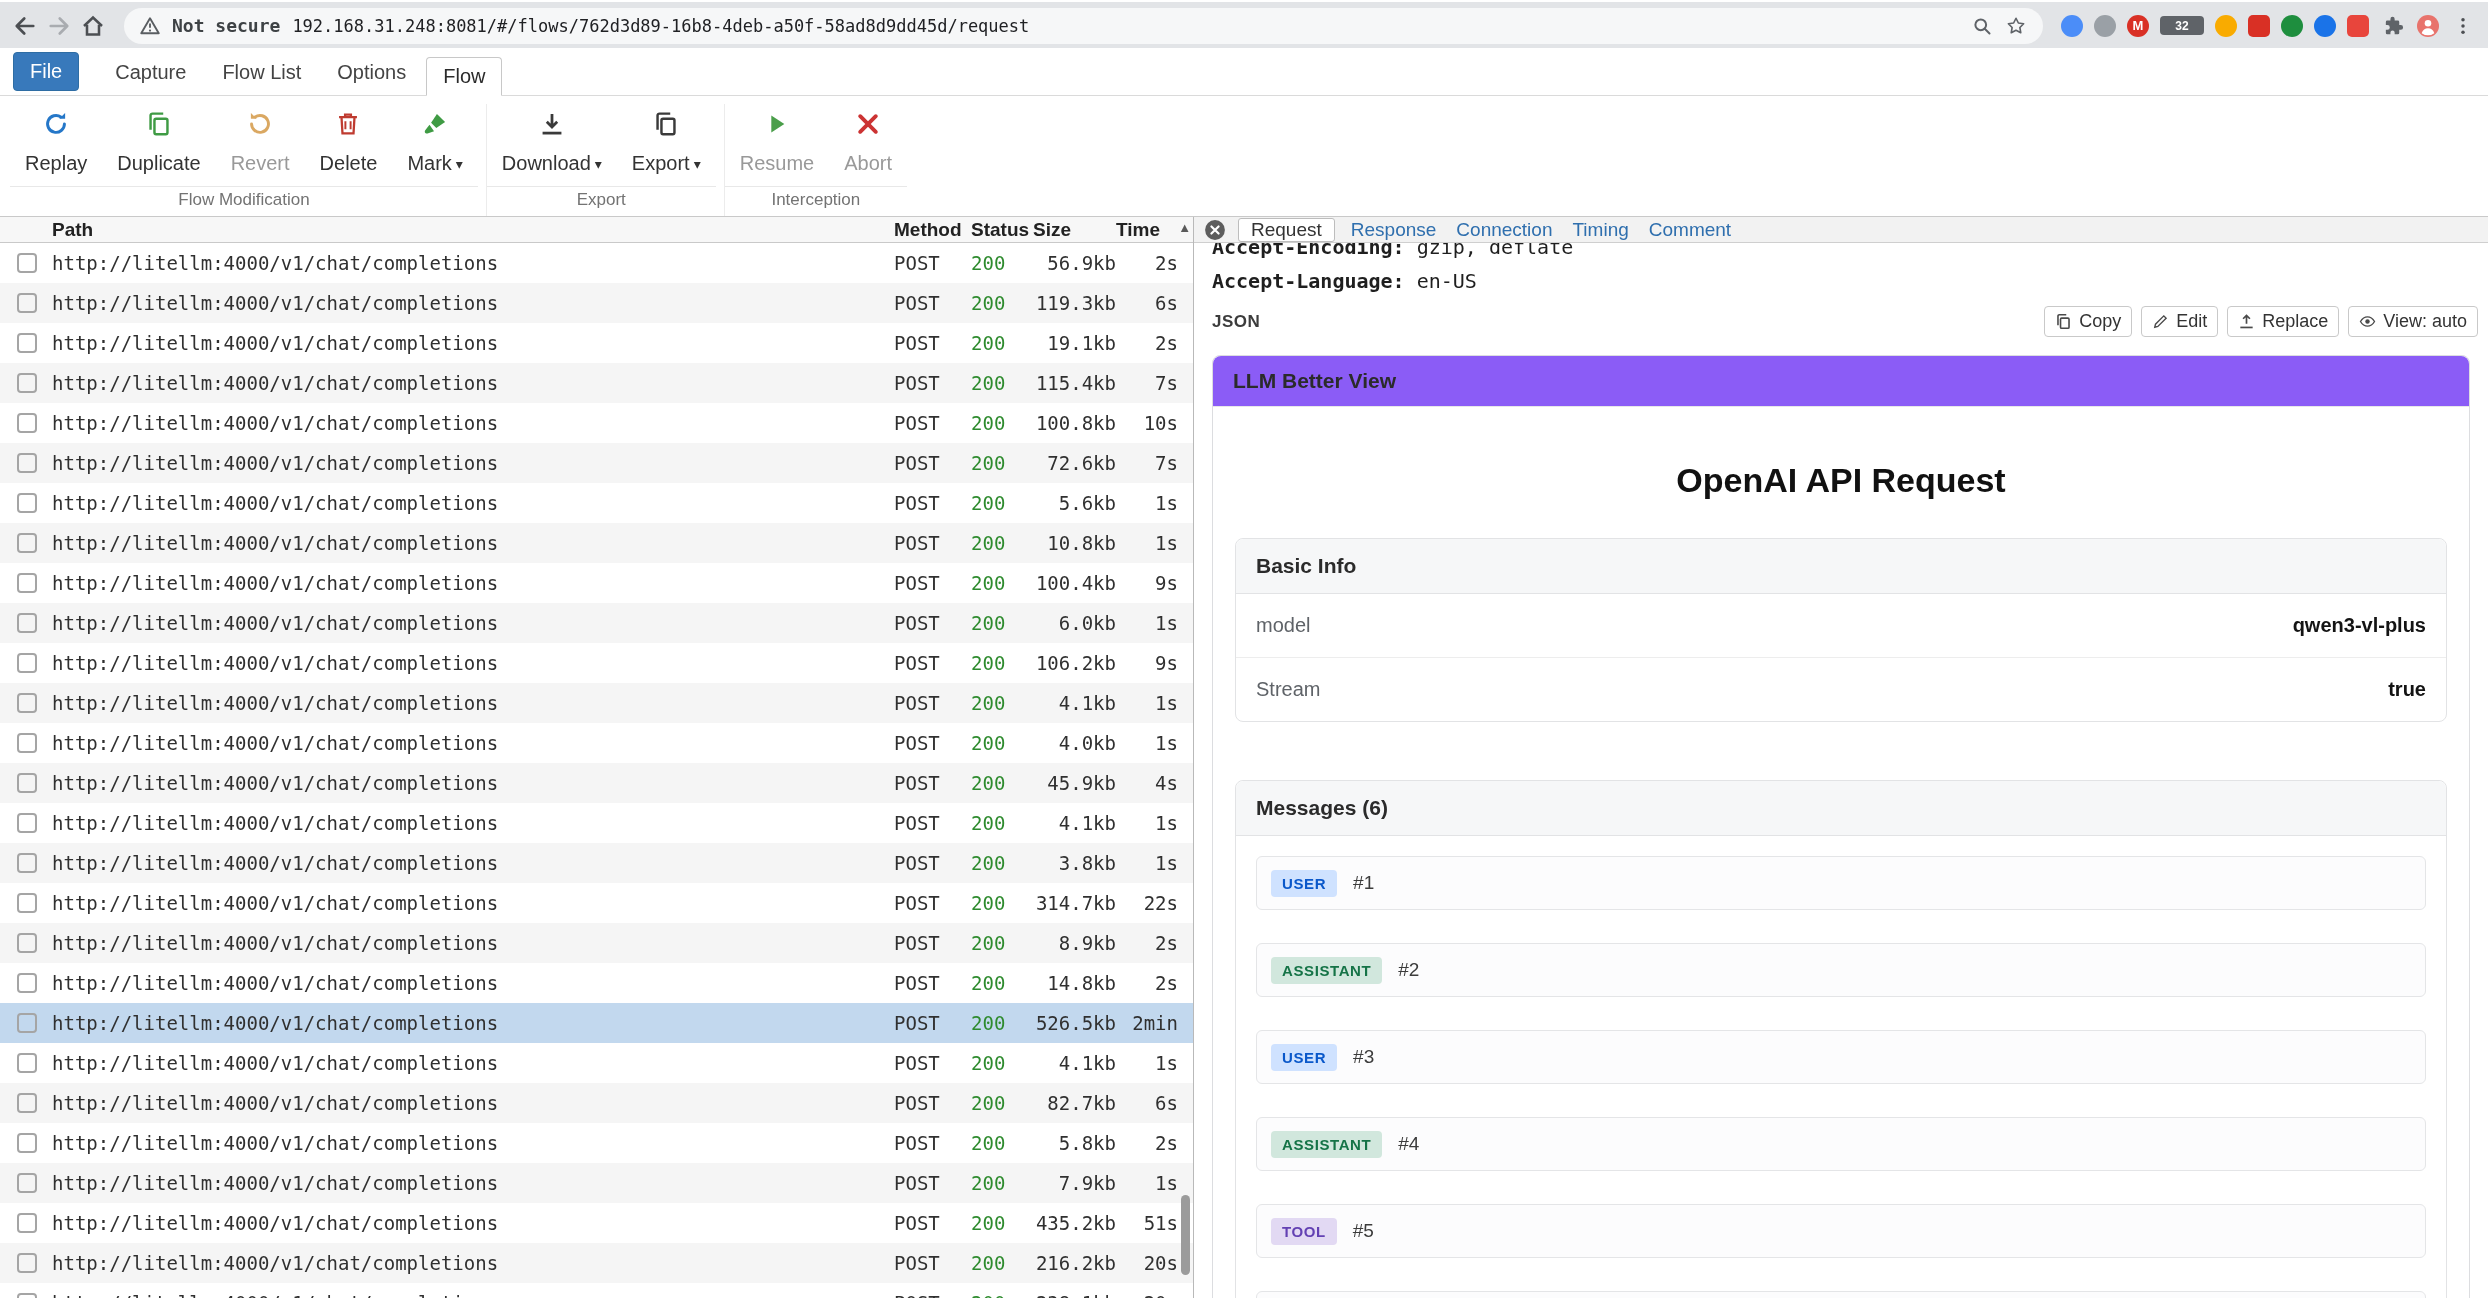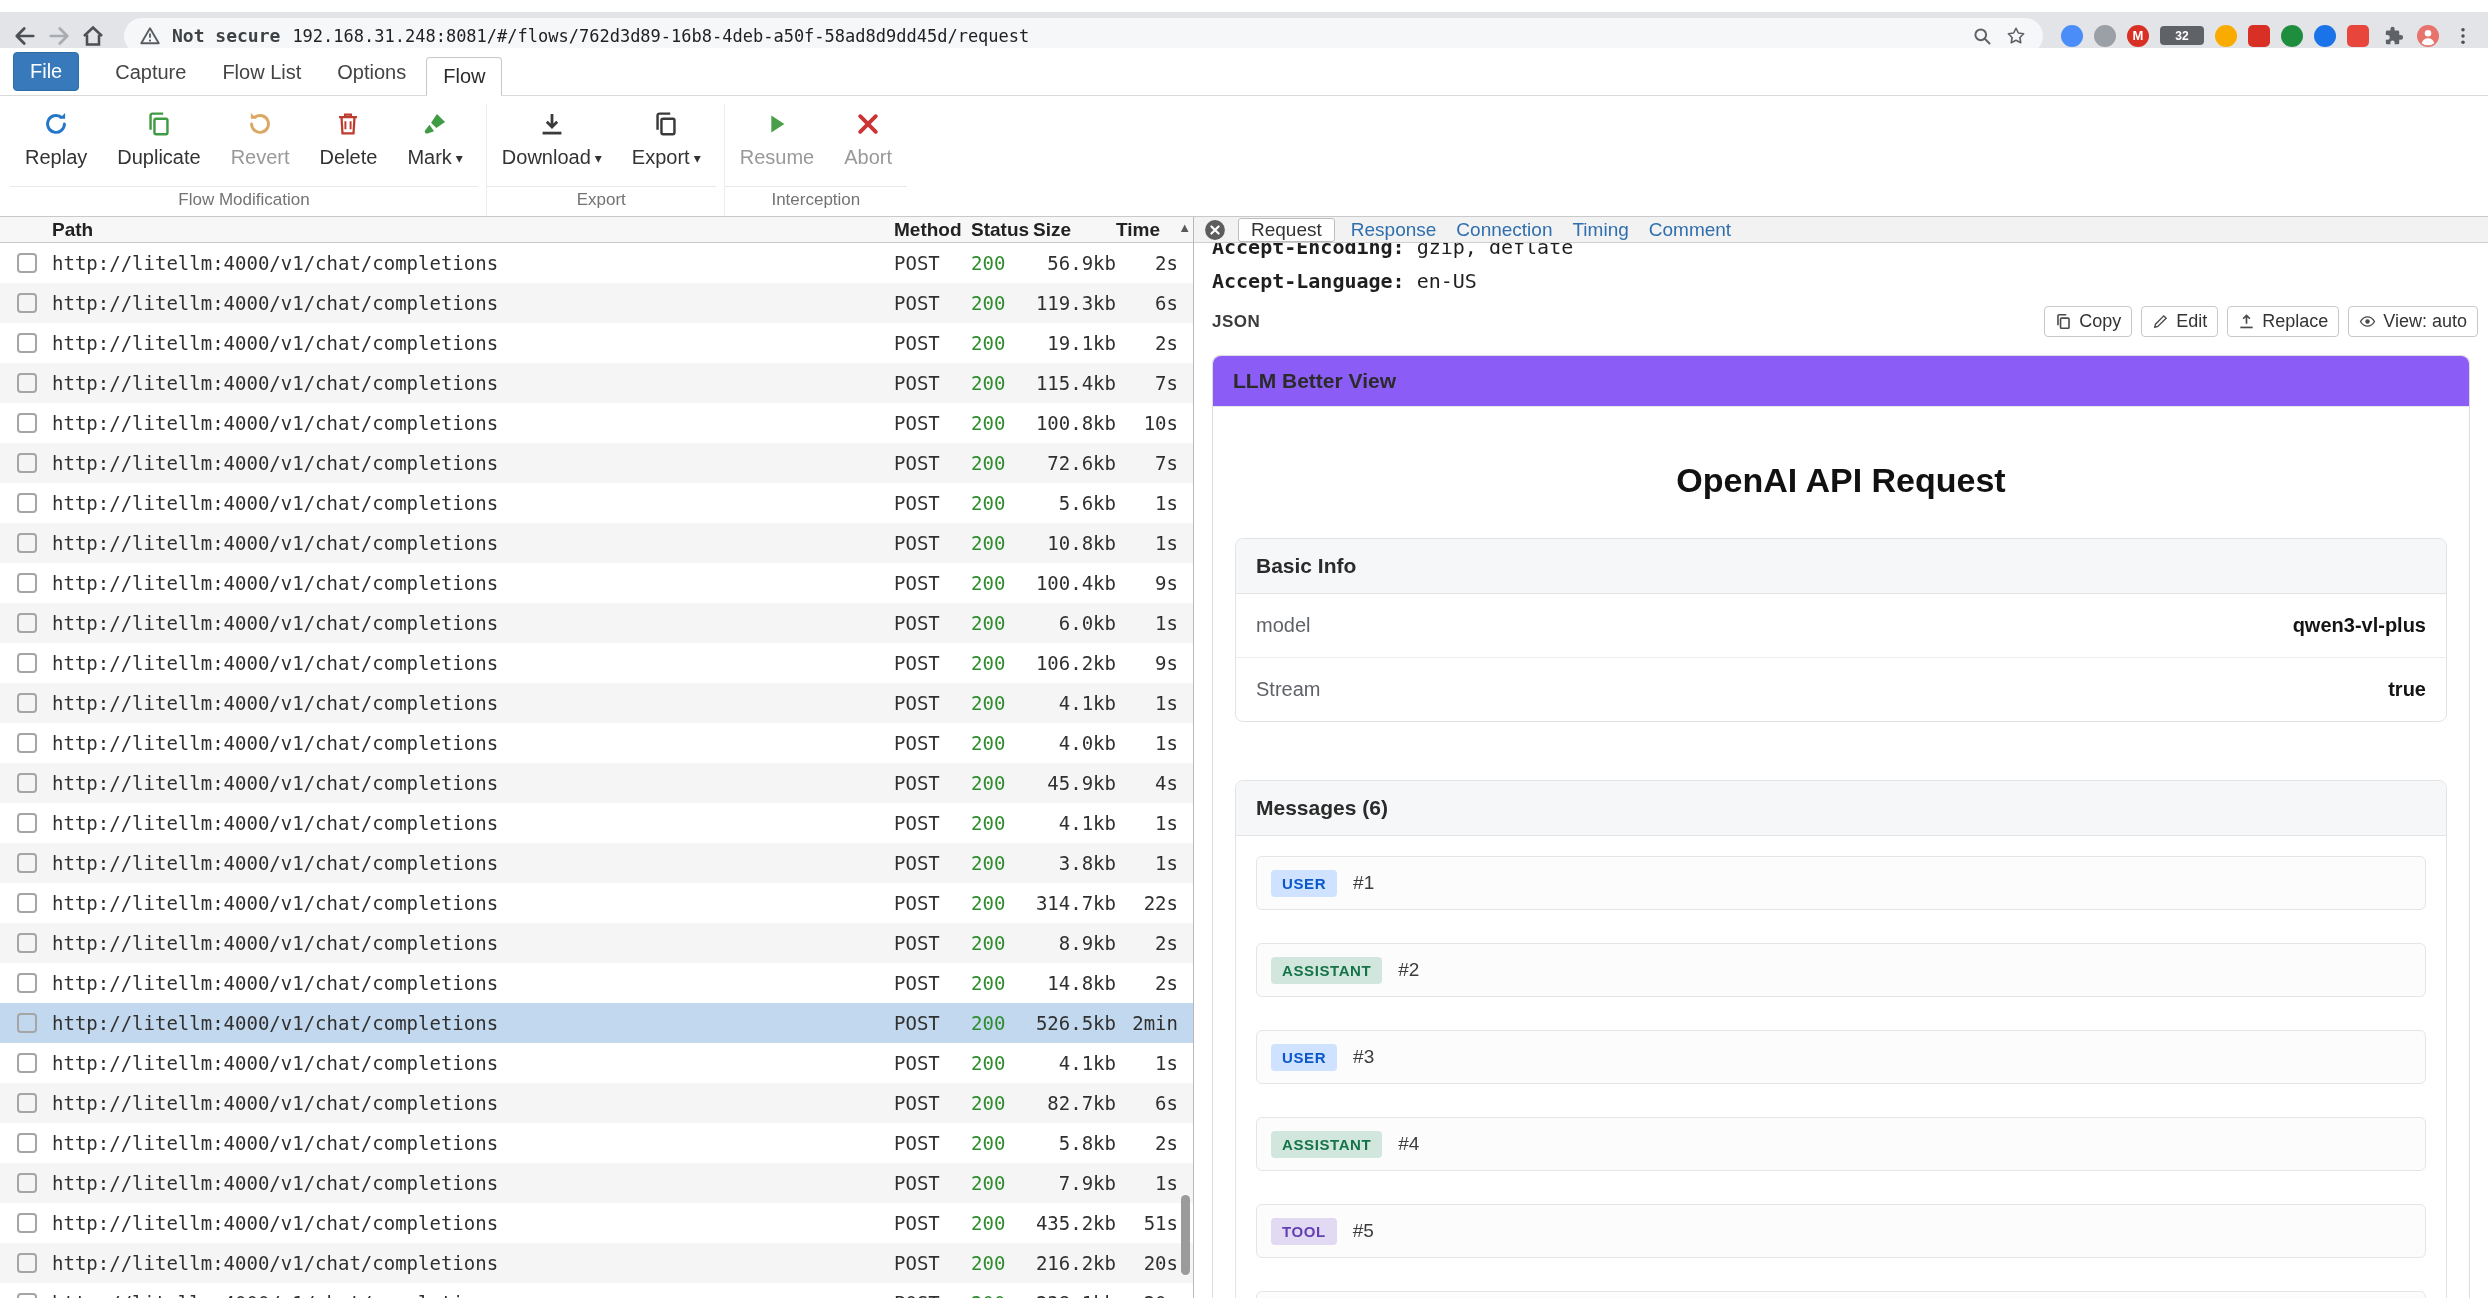--- a/index.html
+++ b/index.html
@@ -2,21 +2,21 @@
 <html><head>
 <meta charset="utf-8">
 <style>
   * { margin:0; padding:0; box-sizing:border-box; }
   html,body { width:2488px; height:1298px; overflow:hidden; background:#fff;
               font-family:"Liberation Sans","DejaVu Sans",sans-serif; color:#333; }
   .mono { font-family:"DejaVu Sans Mono","Liberation Mono",monospace; }
   svg { display:block; }
 
   
-  .browser-bar { position:absolute; top:12px; left:0; right:0; height:48px; background:#e2e4e7;
+  .browser-bar { position:absolute; top:2px; left:0; right:0; height:48px; background:#e2e4e7;
                  border-bottom:1px solid #c5c7ca; display:flex; align-items:center; padding:0 12px; gap:8px; }
   .nav-icon { width:26px; height:26px; color:#4c4f53; display:flex; align-items:center; justify-content:center; flex:0 0 auto; }
   .nav-icon.disabled { color:#a9acb0; }
   .omnibox { flex:1; height:36px; background:#f6f7f8; border-radius:18px; display:flex; align-items:center;
              padding:0 16px; gap:12px; margin:0 10px; min-width:0; }
   .warn-icon { color:#5a5e62; width:20px; height:20px; flex:0 0 auto; }
   .not-secure { font-size:18px; font-weight:bold; color:#3e4245; white-space:nowrap; }
   .url-text { font-size:17px; color:#202124; white-space:nowrap; overflow:hidden; }
   .omni-right { margin-left:auto; display:flex; gap:12px; align-items:center; }
   .omni-right .nav-icon { width:22px; height:22px; color:#5f6368; }
@@ -35,21 +35,21 @@
                      margin-bottom:-1px; color:#2b2b2b; }
 
   
   .toolbar { position:absolute; top:96px; left:0; right:0; height:121px; background:#fff;
              border-bottom:1px solid #c9c9c9; display:flex; align-items:stretch; padding:8px 0 0 10px; }
   .tb-group { display:flex; flex-direction:column; }
   .tb-group + .tb-group { border-left:1px solid #ececec; margin-left:8px; }
   .tb-buttons { display:flex; flex:1; }
   .tb-btn { display:flex; flex-direction:column; align-items:center; padding:4px 15px 0; cursor:default; }
   .tb-ico { height:32px; display:flex; align-items:center; justify-content:center; }
-  .tb-label { font-size:20px; color:#333; margin-top:6px; white-space:nowrap; display:flex; align-items:center; gap:4px; }
+  .tb-label { font-size:20px; color:#333; margin-top:12px; white-space:nowrap; display:flex; align-items:center; gap:4px; }
   .tb-btn.dim .tb-label { color:#999; }
   .caret { font-size:14px; color:#333; }
   .ic-replay { color:#2577c8; } .ic-dup { color:#3f9b44; } .ic-revert { color:#d2933c; opacity:.8; }
   .ic-del { color:#bf3b30; } .ic-mark { color:#3f9b44; } .ic-dl { color:#3a3a3a; } .ic-exp { color:#3a3a3a; }
   .ic-play { color:#4a9e4a; } .ic-abort { color:#cc3333; }
   .tb-caption { margin-top:auto; border-top:1px solid #e8e8e8; text-align:center; color:#737373;
                 font-size:17px; padding:3px 6px 6px; white-space:nowrap; }
 
   
   .main { position:absolute; top:217px; left:0; right:0; bottom:0; display:flex; }

